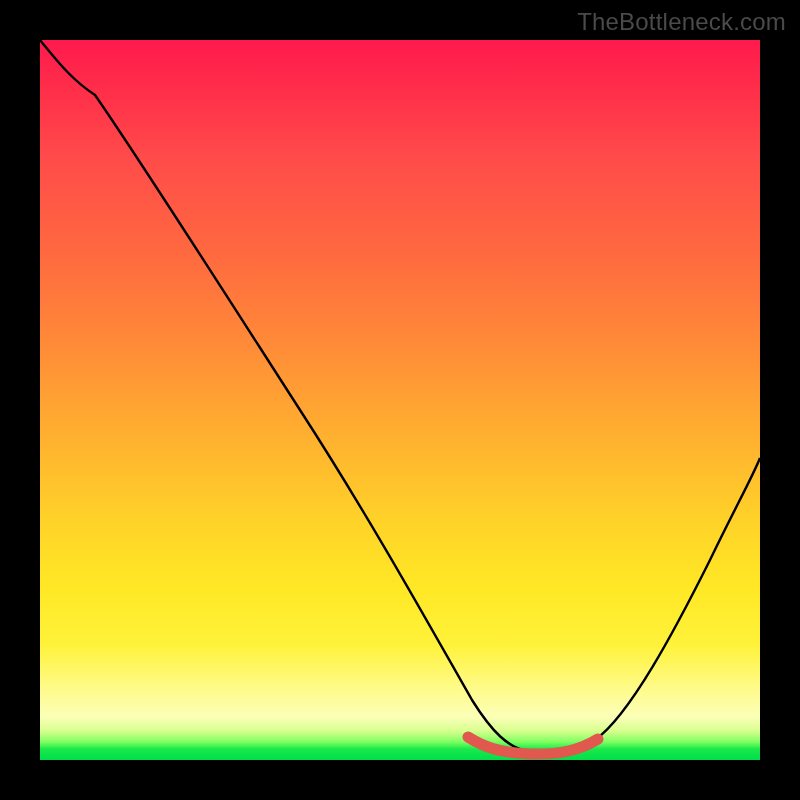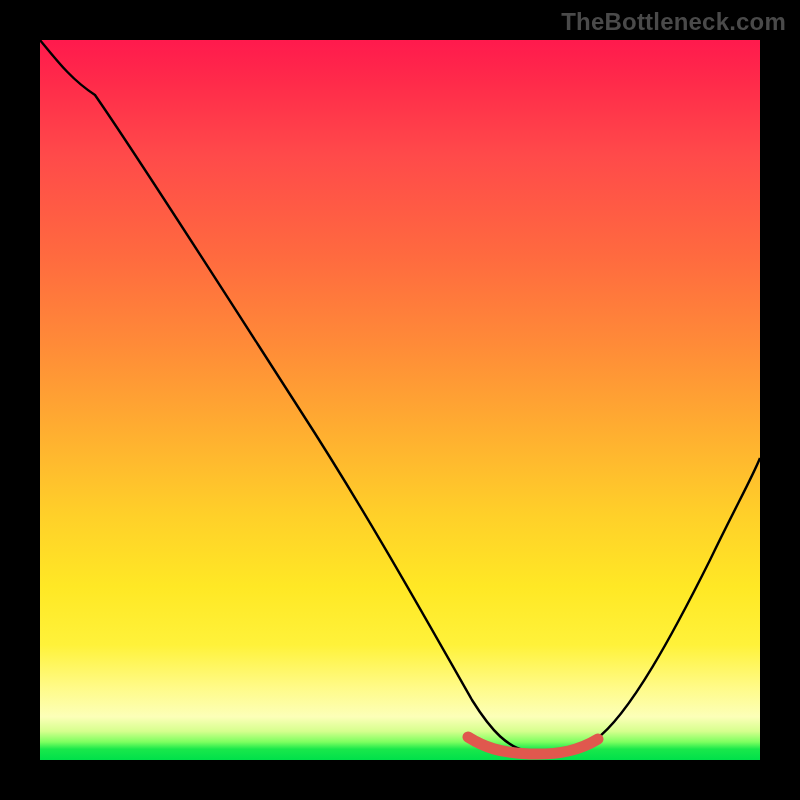--- a/index.html
+++ b/index.html
@@ -44,21 +44,21 @@
       #19e84b 98.5%,
       #00e04a 100%
     );
   }
   .watermark {
     position: absolute;
     top: 8px;
     right: 14px;
     color: #4a4a4a;
     font-size: 24px;
-    font-weight: 700;
+    font-weight: 400;
     letter-spacing: 0.2px;
     user-select: none;
   }
   svg.curve {
     position: absolute;
     left: 0;
     top: 0;
     width: 720px;
     height: 720px;
     overflow: visible;

